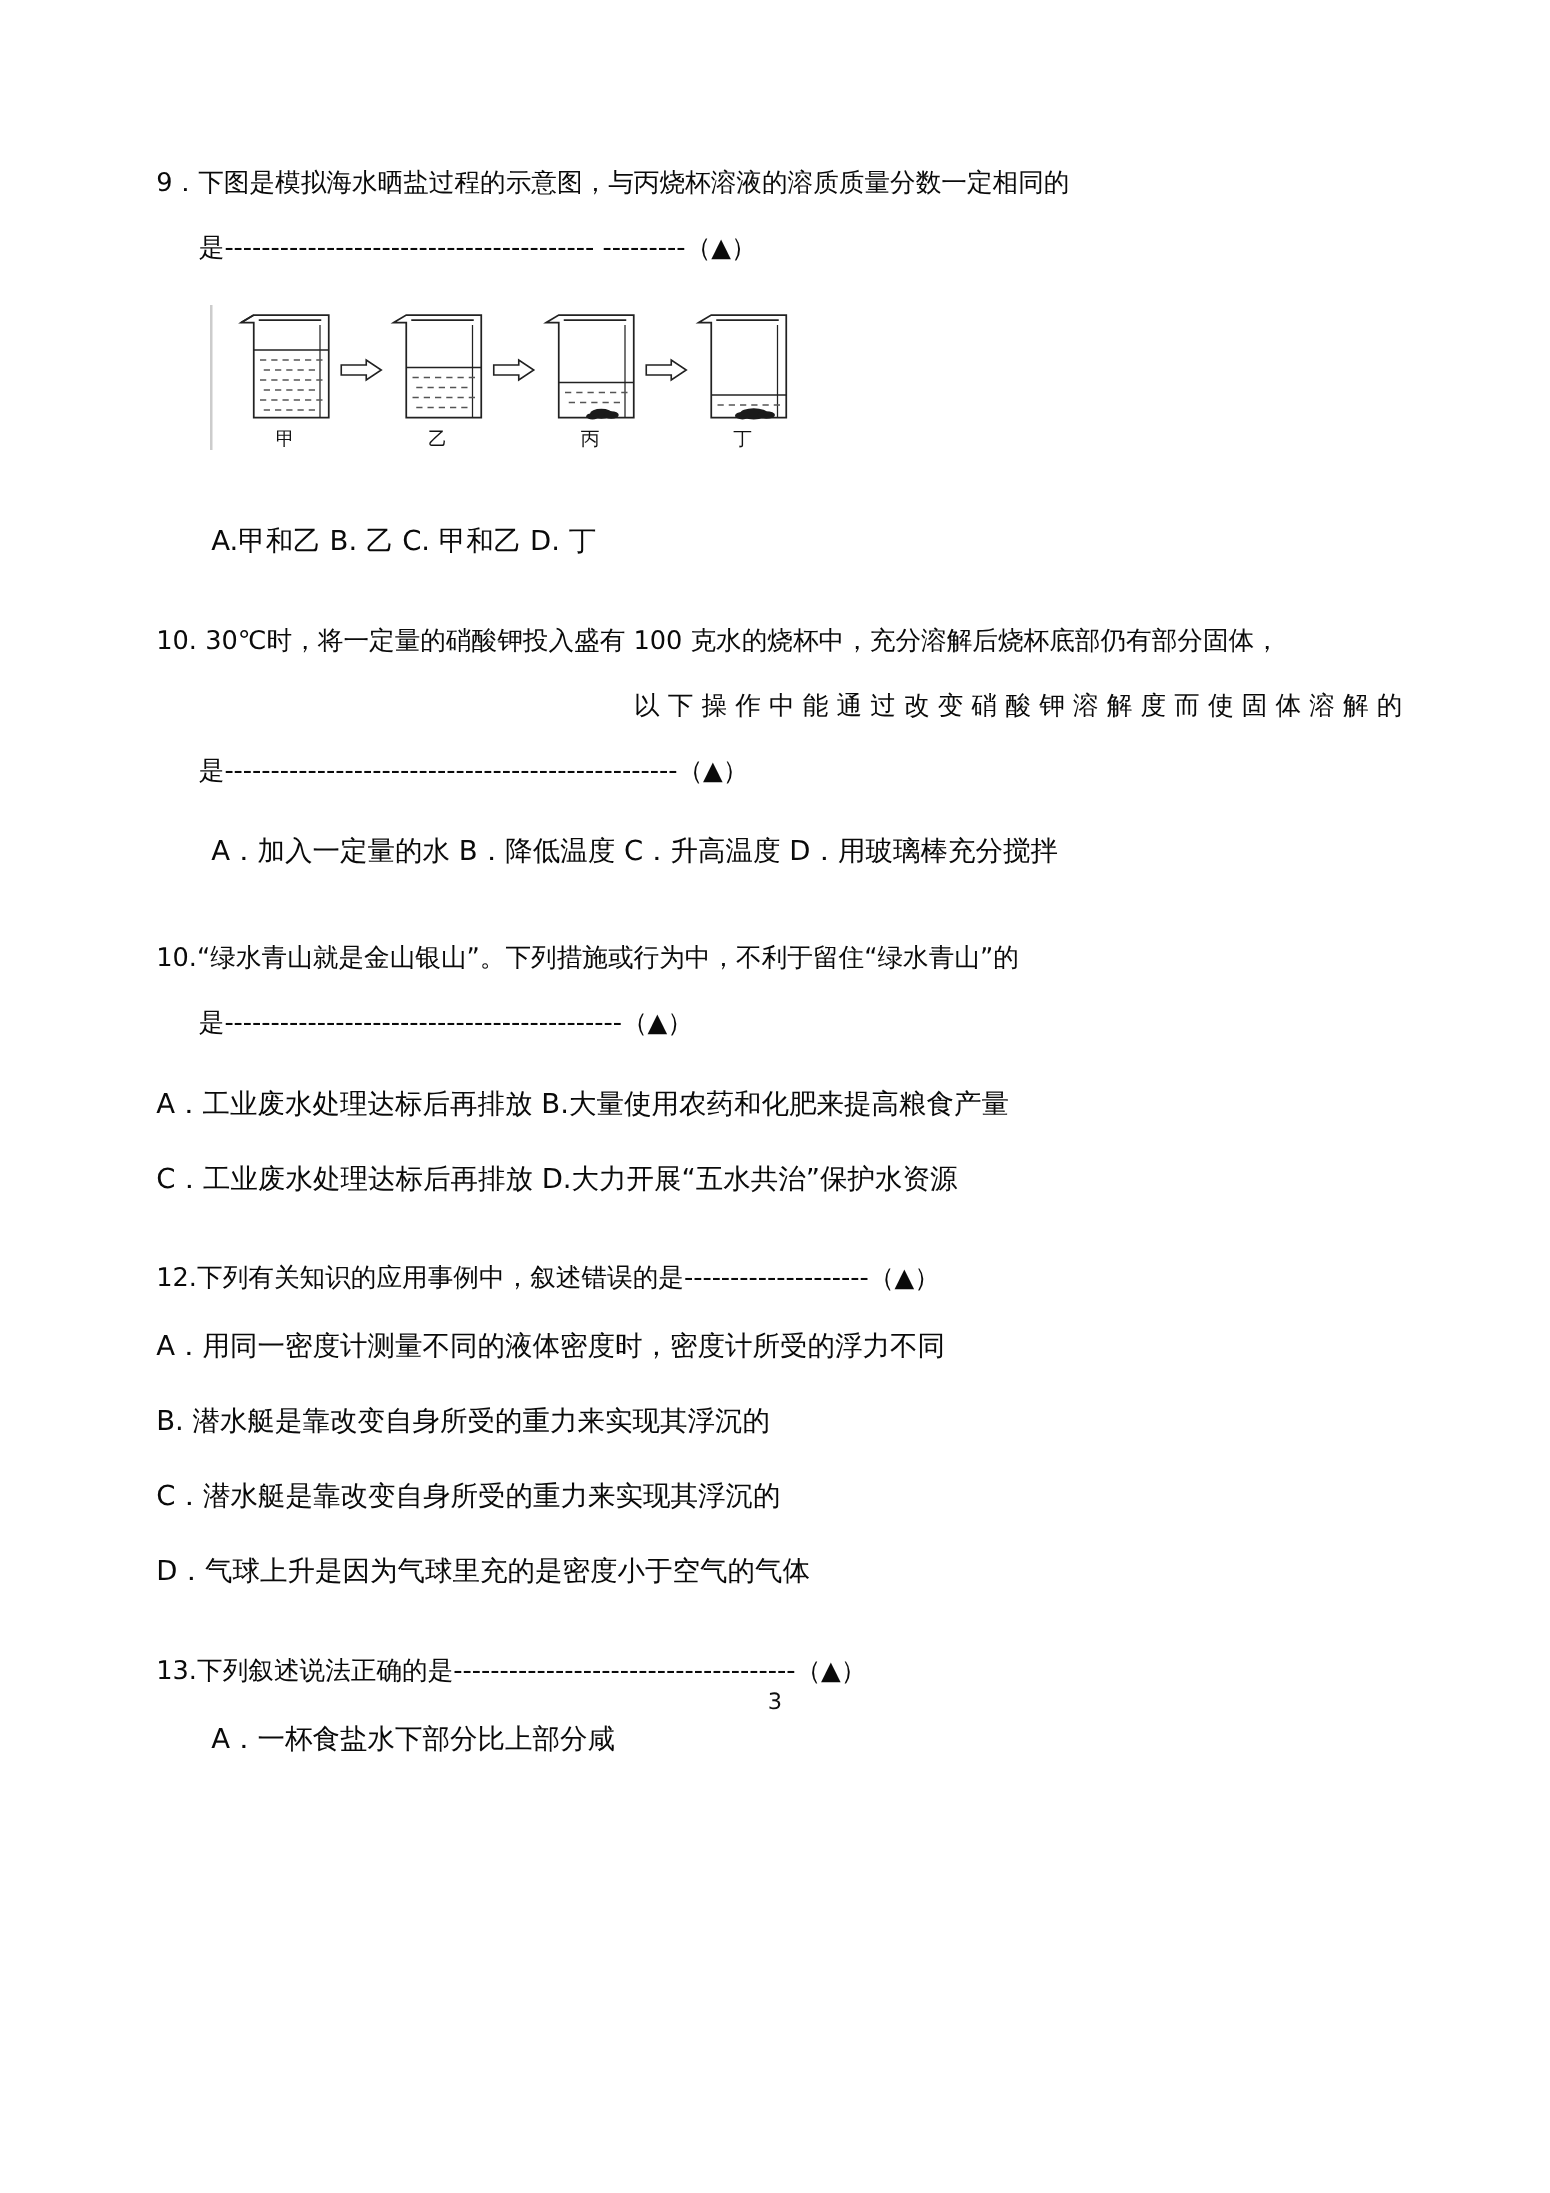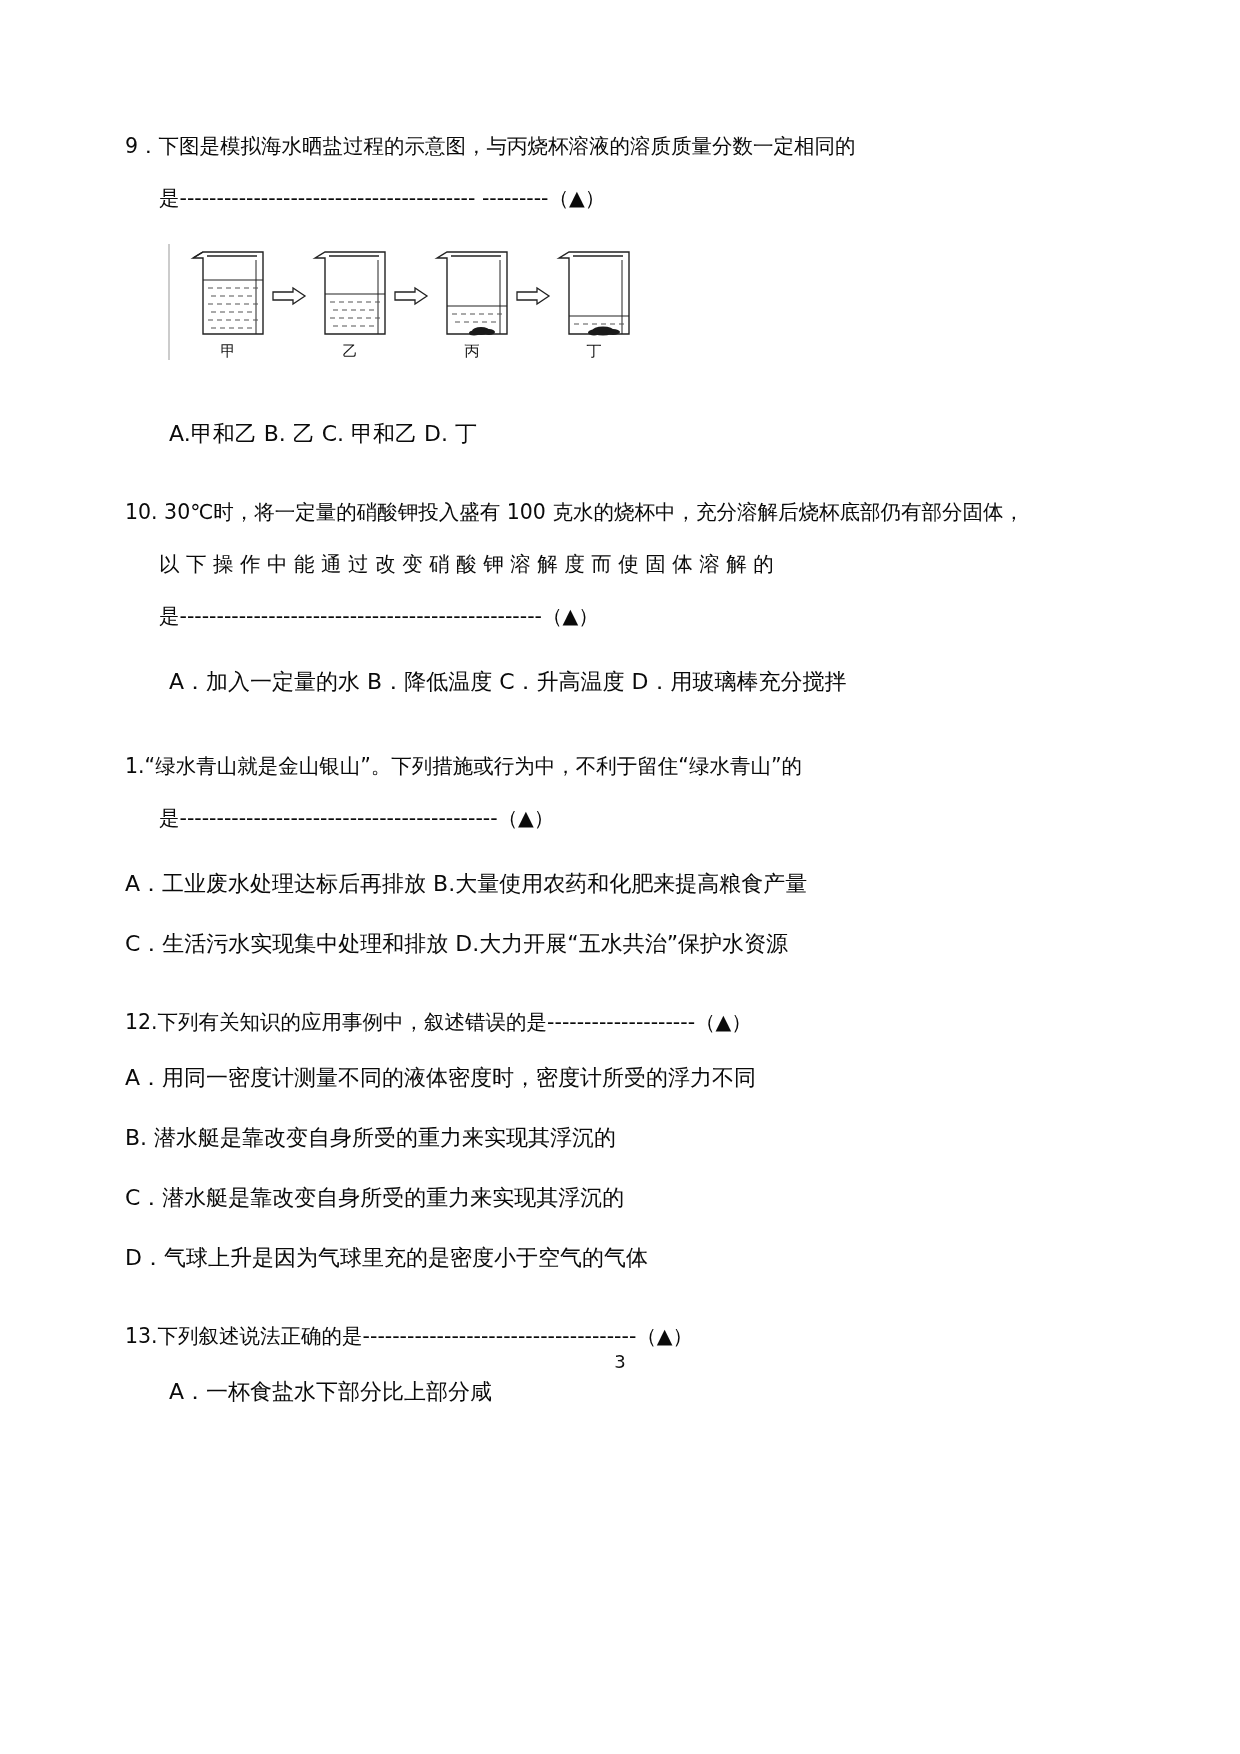--- a/index.html
+++ b/index.html
@@ -28,21 +28,21 @@
   .q-block { margin-bottom: 6px; }
 
   .q-line {
     font-size: 20.5px;
     line-height: 52px;
     white-space: nowrap;
     color: #0a0a0a;
   }
   .q-line.justify {
     display: flex;
-    justify-content: flex-start;
+    justify-content: flex-end;
     white-space: nowrap;
   }
   .q-line.justify > span { display: inline-block; }
 
   .indent-1 { padding-left: 34px; }
   .indent-2 { padding-left: 44px; }
 
   .opt-line {
     font-size: 22px;
     line-height: 60px;
@@ -188,27 +188,27 @@
     <div class="q-line indent-1">
       <span>是</span><span class="dots">-------------------------------------------------</span><span>（▲）</span>
     </div>
     <div class="sp-10"></div>
     <div class="opt-line indent-2">A．加入一定量的水 B．降低温度 C．升高温度 D．用玻璃棒充分搅拌</div>
   </div>
 
   <div class="sp-22"></div>
 
   <div class="q-block">
-    <div class="q-line">1.“绿水青山就是金山银山”。下列措施或行为中，不利于留住“绿水青山”的</div>
+    <div class="q-line">10.“绿水青山就是金山银山”。下列措施或行为中，不利于留住“绿水青山”的</div>
     <div class="q-line indent-1">
       <span>是</span><span class="dots">-------------------------------------------</span><span>（▲）</span>
     </div>
     <div class="sp-10"></div>
     <div class="opt-line">A．工业废水处理达标后再排放 B.大量使用农药和化肥来提高粮食产量</div>
-    <div class="opt-line">C．生活污水实现集中处理和排放 D.大力开展“五水共治”保护水资源</div>
+    <div class="opt-line">C．工业废水处理达标后再排放 D.大力开展“五水共治”保护水资源</div>
   </div>
 
   <div class="sp-16"></div>
 
   <div class="q-block">
     <div class="q-line">
       <span>12.下列有关知识的应用事例中，叙述错误的是</span><span class="dots">--------------------</span><span>（▲）</span>
     </div>
     <div class="opt-line">A．用同一密度计测量不同的液体密度时，密度计所受的浮力不同</div>
     <div class="opt-line">B. 潜水艇是靠改变自身所受的重力来实现其浮沉的</div>

